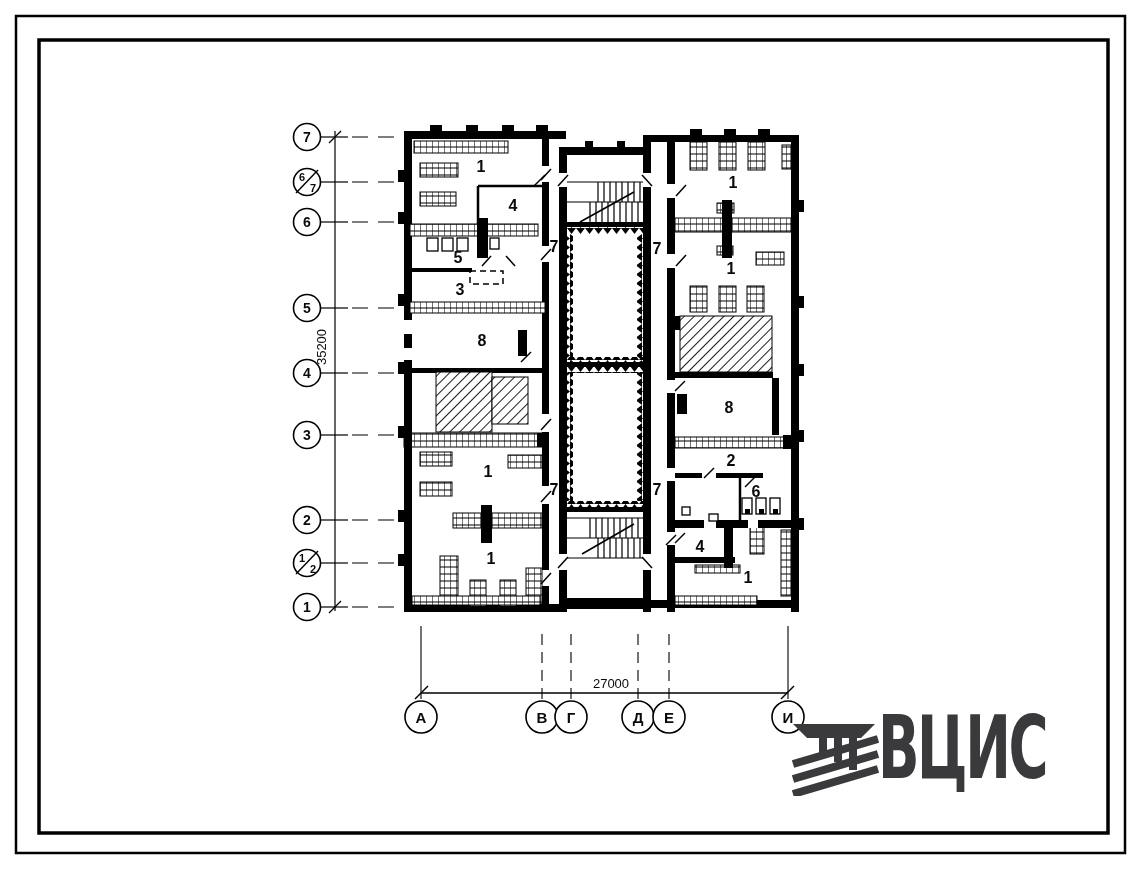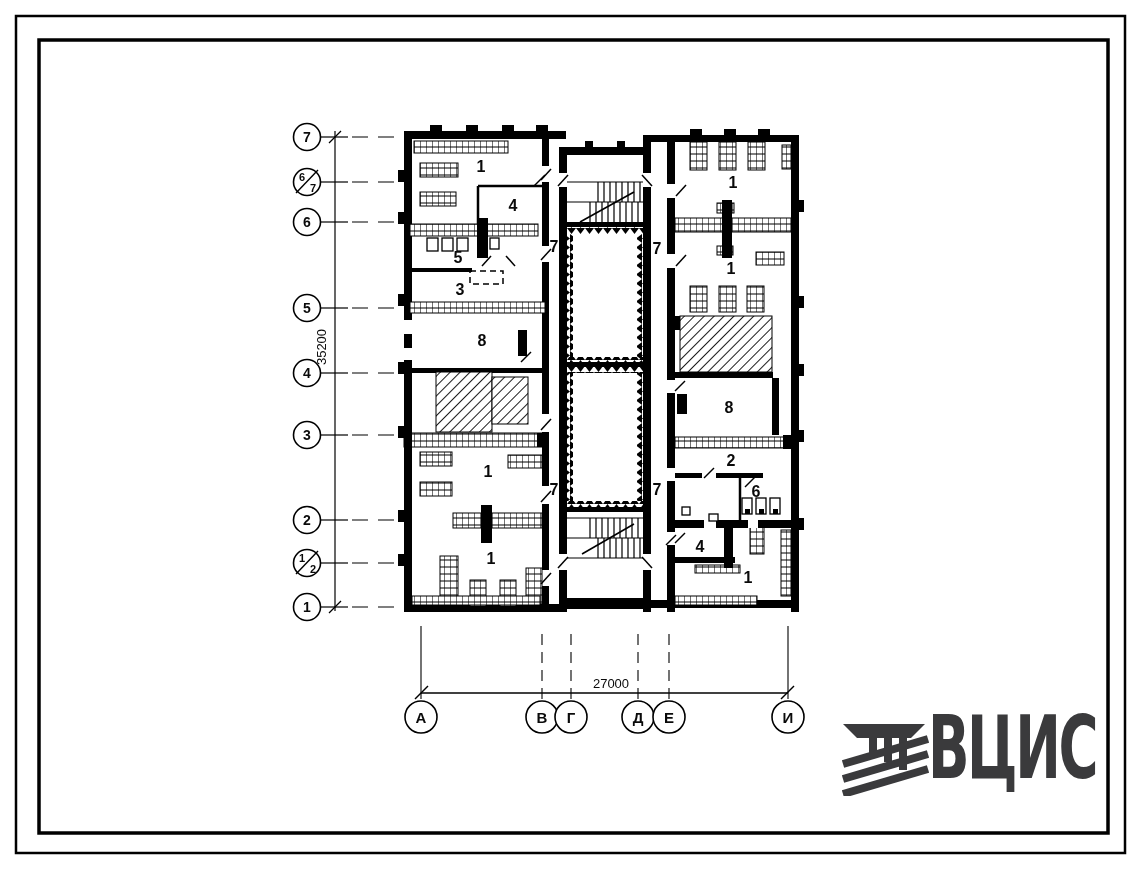--- a/index.html
+++ b/index.html
@@ -4,21 +4,21 @@
 <style>
   html,body{margin:0;padding:0;background:#fff;}
   #sheet{position:relative;width:1139px;height:869px;background:#fff;overflow:hidden;
          font-family:"Liberation Sans",sans-serif;}
   svg text{font-family:"Liberation Sans",sans-serif;}
   .roomnum{font-weight:bold;font-size:16px;fill:#0a0a0a;}
   .bubble{font-weight:bold;font-size:14px;fill:#0a0a0a;}
   .bubbleS{font-weight:bold;font-size:11px;fill:#0a0a0a;}
   .bubbleB{font-weight:bold;font-size:15px;fill:#0a0a0a;}
   .dimtxt{font-size:13px;fill:#0a0a0a;}
-  #logo{position:absolute;left:840px;top:716px;width:260px;height:86px;}
+  #logo{position:absolute;left:790px;top:716px;width:260px;height:86px;}
   #logo-text{position:absolute;left:88px;top:-14px;height:86px;line-height:92px;
              font-family:"DejaVu Sans",sans-serif;font-weight:bold;font-size:88px;
              letter-spacing:-4px;transform:scale(0.62,1);transform-origin:left center;
              color:#3a3a3c;white-space:nowrap;}
 </style>
 </head>
 <body>
 
 <div id="sheet">
 

